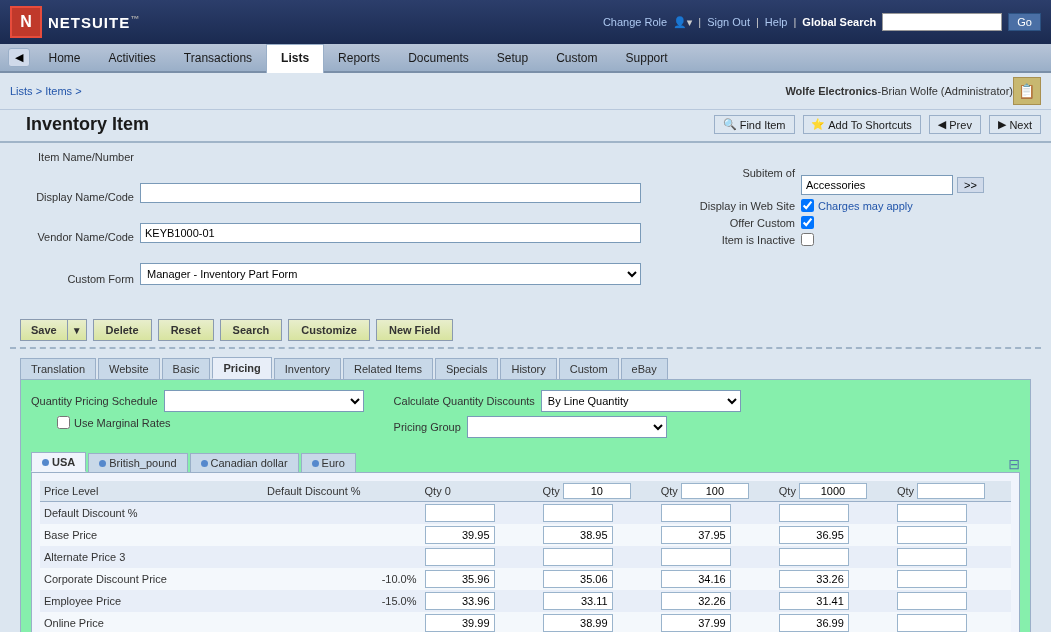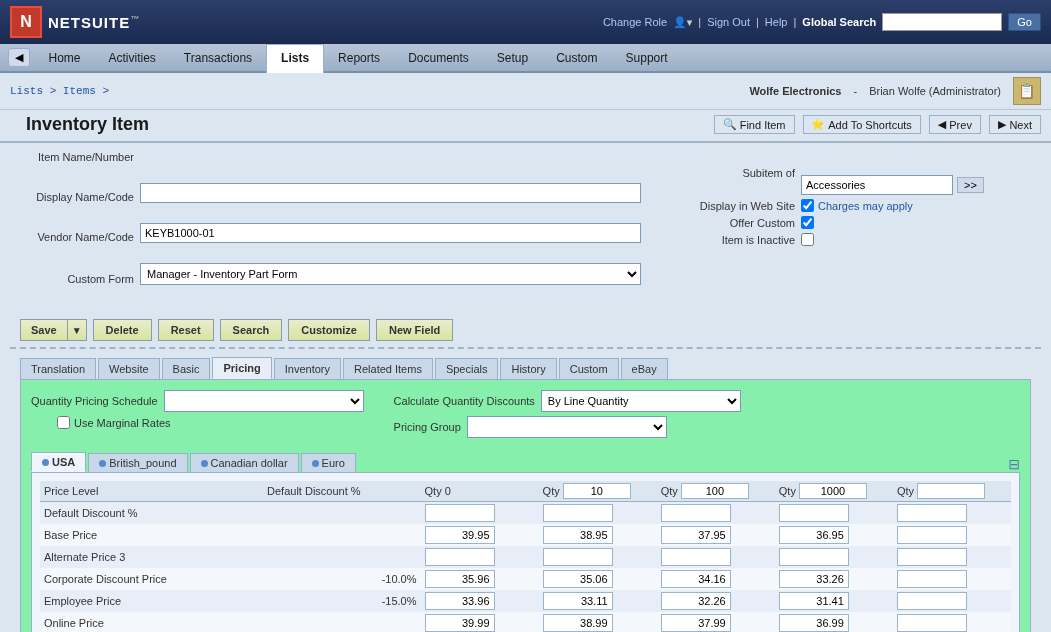--- a/index.html
+++ b/index.html
@@ -73,23 +73,23 @@
 
     
     .breadcrumb-bar {
       background: #dce6f0;
       padding: 4px 10px;
       display: flex;
       justify-content: space-between;
       align-items: center;
       border-bottom: 1px solid #b8c8dc;
     }
-    .breadcrumb { font-size: 11px; color: #2255aa; font-family: Liberation Mono, monospace; }
+    .breadcrumb { font-size: 11px; color: #2255aa; }
     .breadcrumb a { color: #2255aa; text-decoration: none; }
-    .company-info { font-size: 11px; color: #333; display: flex; align-items: center; gap: 12px; }
+    .company-info { font-size: 11px; color: #333; display: flex; align-items: center; gap: 0; }
     .company-name { font-weight: bold; }
     .admin-icon {
       width: 28px; height: 28px; background: #c8b870;
       border: 1px solid #a89050; display: flex; align-items: center; justify-content: center;
       font-size: 14px; cursor: pointer;
     }
 
     
     .page-title-bar {
       background: #dce6f0;

